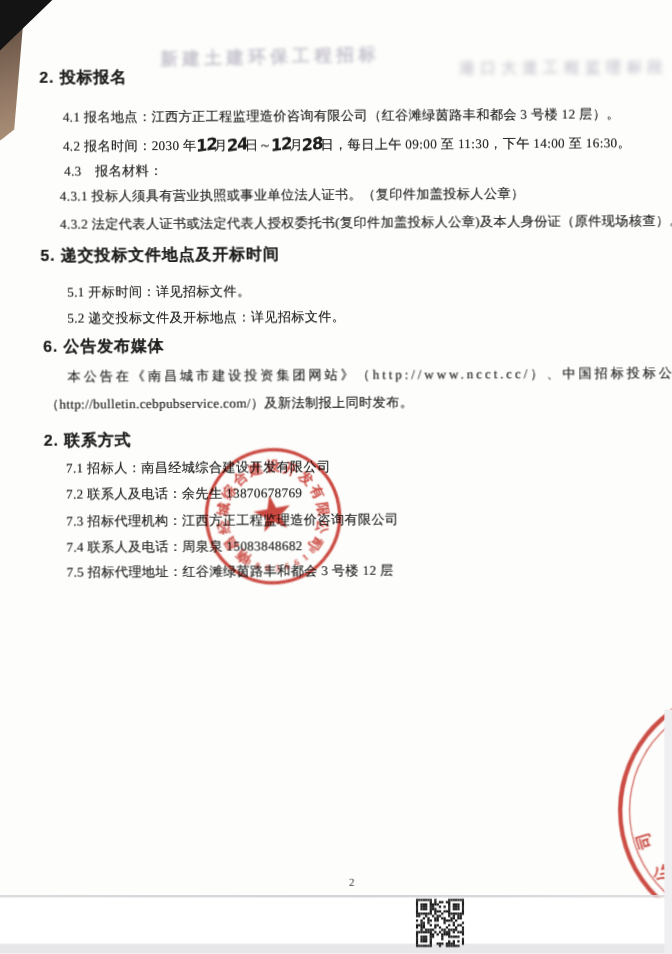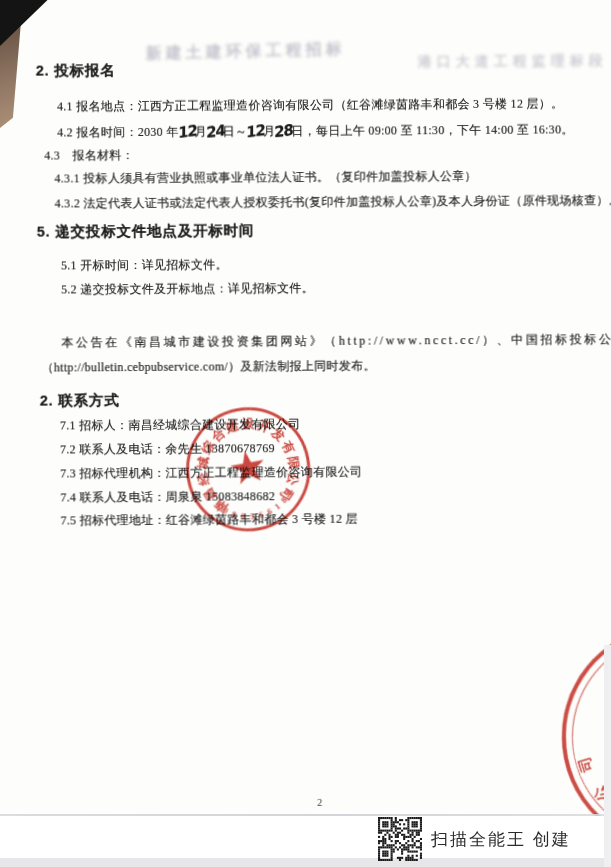--- a/index.html
+++ b/index.html
@@ -78,28 +78,29 @@
 <div class="scan">
 
   <div class="ghost ghost-left">新建土建环保工程招标</div>
   <div class="ghost ghost-right">港口大道工程监理标段</div>
 
   <div class="line heading" style="left:38px;top:60px;">2. 投标报名</div>
   <div class="line" style="left:59px;top:97px;">4.1 报名地点：江西方正工程监理造价咨询有限公司（红谷滩绿茵路丰和都会 3 号楼 12 层）。</div>
   <div class="line" style="left:59px;top:121px;">
     <span>4.2 报名时间：2030 年</span><span class="hw">12</span><span>月</span><span class="hw">24</span><span>日～</span><span class="hw">12</span><span>月</span><span class="hw">28</span><span>日，每日上午 09:00 至 11:30，下午 14:00 至 16:30。</span>
   </div>
-  <div class="line" style="left:46px;top:146px;">4.3　报名材料：</div>
+  <div class="line" style="left:60px;top:146px;">4.3　报名材料：</div>
   <div class="line" style="left:56px;top:169px;">4.3.1 投标人须具有营业执照或事业单位法人证书。（复印件加盖投标人公章）</div>
   <div class="line" style="left:56px;top:194px;">4.3.2 法定代表人证书或法定代表人授权委托书(复印件加盖投标人公章)及本人身份证（原件现场核查）。</div>
 
   <div class="line heading" style="left:38px;top:221px;">5. 递交投标文件地点及开标时间</div>
   <div class="line" style="left:62px;top:256px;">5.1 开标时间：详见招标文件。</div>
   <div class="line" style="left:62px;top:280px;">5.2 递交投标文件及开标地点：详见招标文件。</div>
 
+  <div class="line heading" style="left:40px;top:304px;">6. 公告发布媒体</div>
   <div class="line spread" style="left:62px;top:333px;">本公告在《南昌城市建设投资集团网站》（http://www.ncct.cc/）、中国招标投标公共服务平台</div>
   <div class="line" style="left:42px;top:358px;">（http://bulletin.cebpubservice.com/）及新法制报上同时发布。</div>
 
   <div class="line heading" style="left:40px;top:390px;">2. 联系方式</div>
   <div class="line" style="left:60px;top:416px;">7.1 招标人：南昌经城综合建设开发有限公司</div>
   <div class="line" style="left:60px;top:440px;">7.2 联系人及电话：余先生 13870678769</div>
   <div class="line" style="left:60px;top:464px;">7.3 招标代理机构：江西方正工程监理造价咨询有限公司</div>
   <div class="line" style="left:60px;top:488px;">7.4 联系人及电话：周泉泉 15083848682</div>
   <div class="line" style="left:60px;top:511px;">7.5 招标代理地址：红谷滩绿茵路丰和都会 3 号楼 12 层</div>
 
@@ -373,14 +374,13 @@
       <rect x="5" y="20" width="1" height="1" fill="#1a1a1a"></rect>
       <rect x="6" y="20" width="1" height="1" fill="#1a1a1a"></rect>
       <rect x="10" y="20" width="1" height="1" fill="#1a1a1a"></rect>
       <rect x="13" y="20" width="1" height="1" fill="#1a1a1a"></rect>
       <rect x="14" y="20" width="1" height="1" fill="#1a1a1a"></rect>
       <rect x="15" y="20" width="1" height="1" fill="#1a1a1a"></rect>
       <rect x="16" y="20" width="1" height="1" fill="#1a1a1a"></rect>
       <rect x="17" y="20" width="1" height="1" fill="#1a1a1a"></rect>
       <rect x="18" y="20" width="1" height="1" fill="#1a1a1a"></rect>
     </svg>
-  <span class="footer-label">扫描全能王 创建</span>
 </div>
 
 </body></html>

